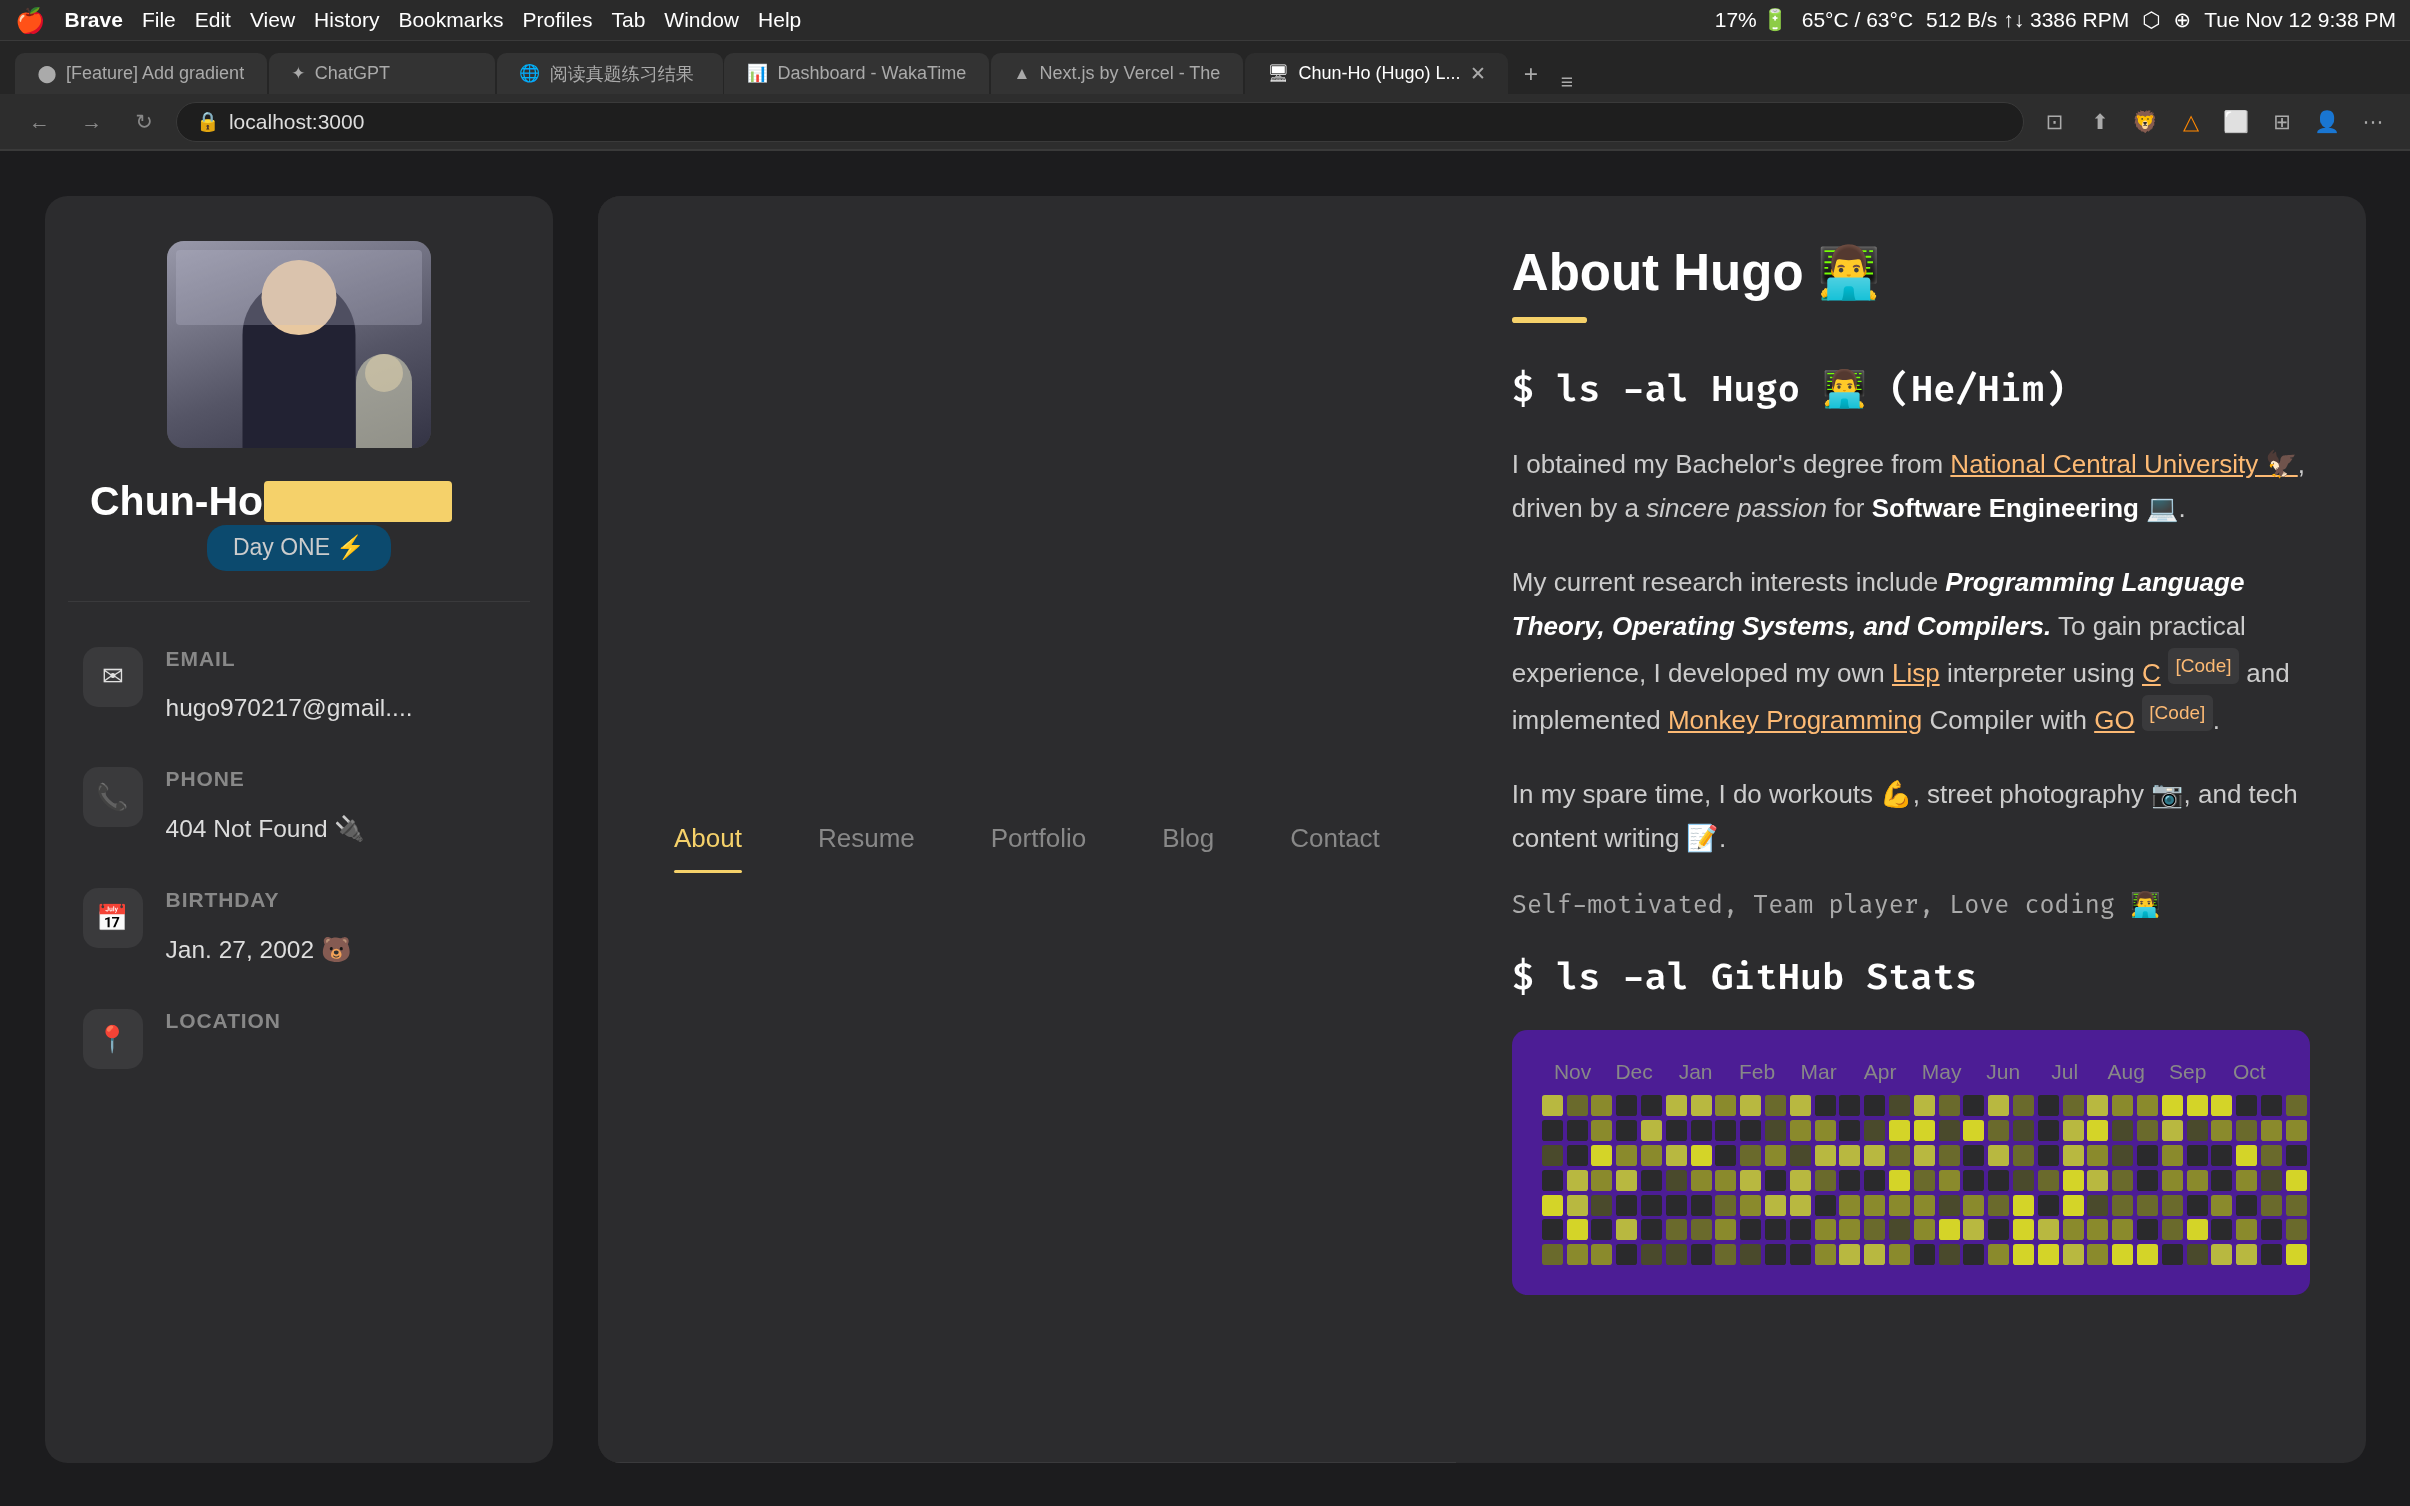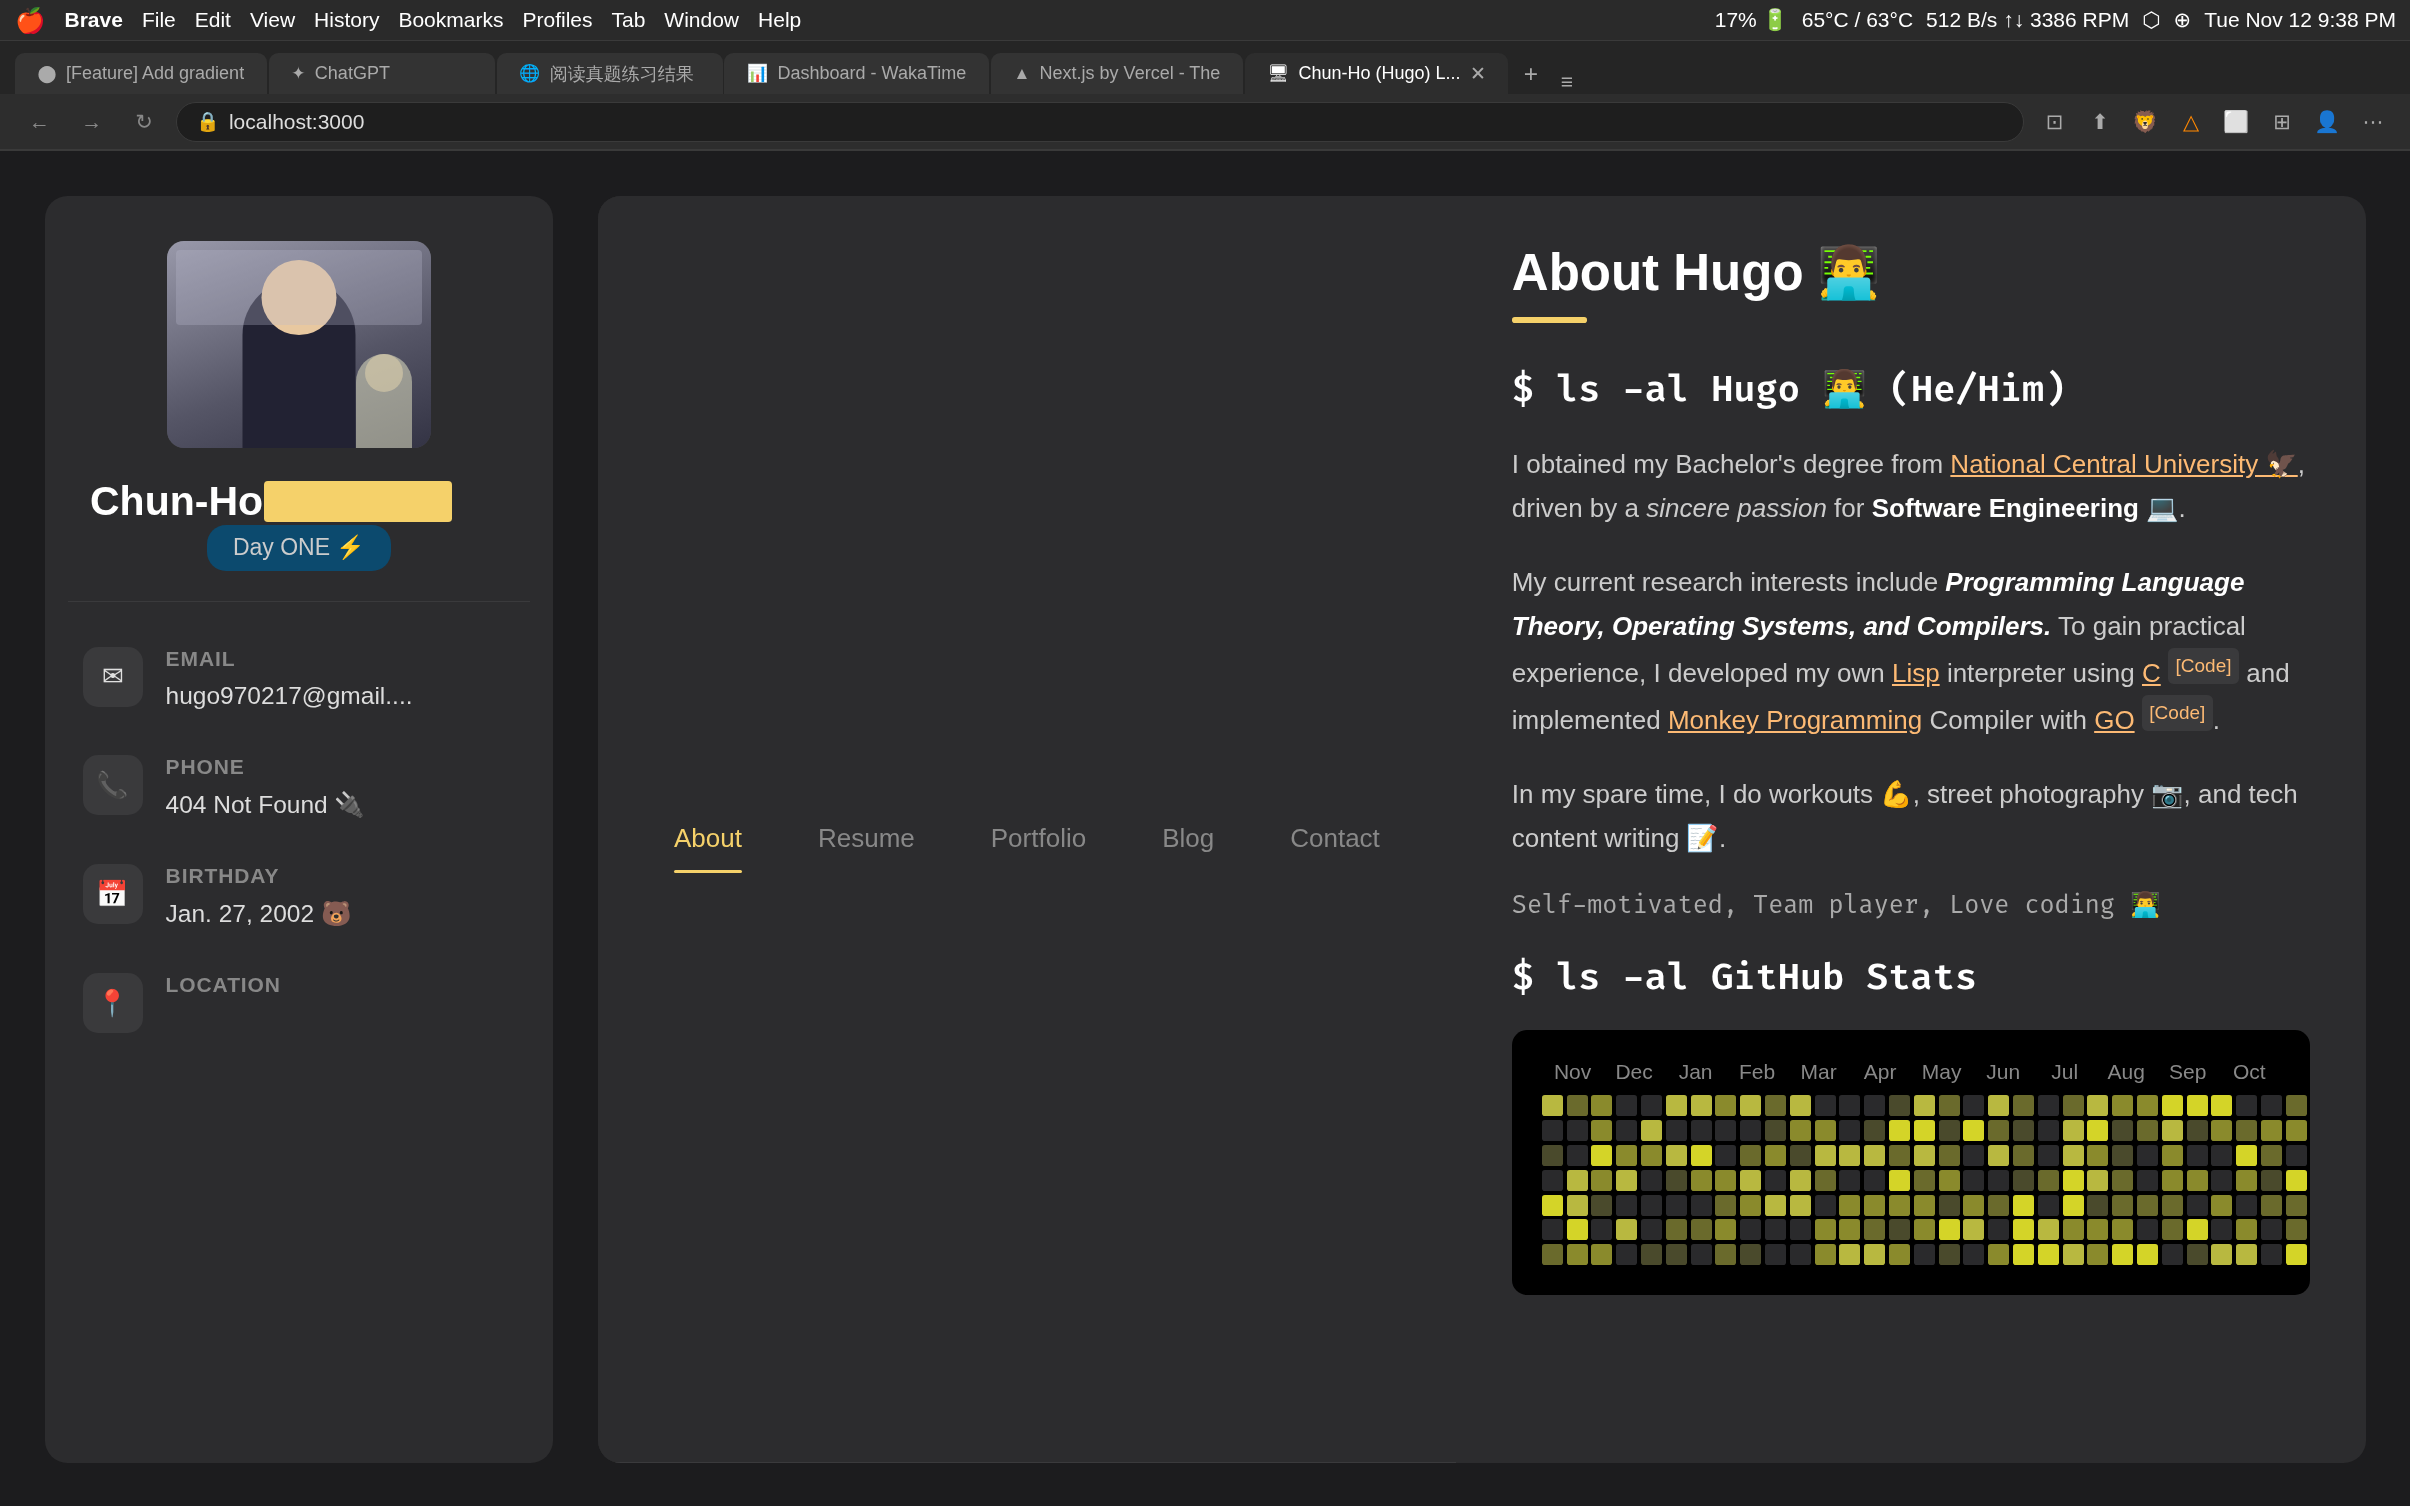--- a/index.html
+++ b/index.html
@@ -172,21 +172,21 @@
       padding: 22.6px 38px;
     }
     .info-icon {
       width: 60px; height: 60px;
       background: #3a3a3c;
       border-radius: 15px;
       display: flex; align-items: center; justify-content: center;
       font-size: 26px;
       flex-shrink: 0;
     }
-    .info-content { display: flex; flex-direction: column; gap: 11px; }
+    .info-content { display: flex; flex-direction: column; gap: 23px; }
     .info-label { font-size: 21px; color: #888; font-weight: 600; text-transform: uppercase; letter-spacing: 0.9px; }
     .info-value { font-size: 24.5px; color: #ddd; }
 
     
     .main-content {
       flex: 1;
       background: #2c2c2e;
       border-radius: 22.6px;
       overflow: hidden;
       display: flex;
@@ -278,21 +278,21 @@
 
     .stats-section { }
     .stats-title {
       font-family: 'SF Mono', 'Fira Code', 'Courier New', monospace;
       font-size: 36px;
       font-weight: 600;
       color: #fff;
       margin-bottom: 30px;
     }
     .github-calendar {
-      background: #000000;
+      background: #4c1d95;
       border-radius: 15px;
       padding: 30px;
       overflow: hidden;
     }
     .calendar-header {
       display: flex;
       gap: 0;
       margin-bottom: 11.3px;
       padding-left: 0;
     }

